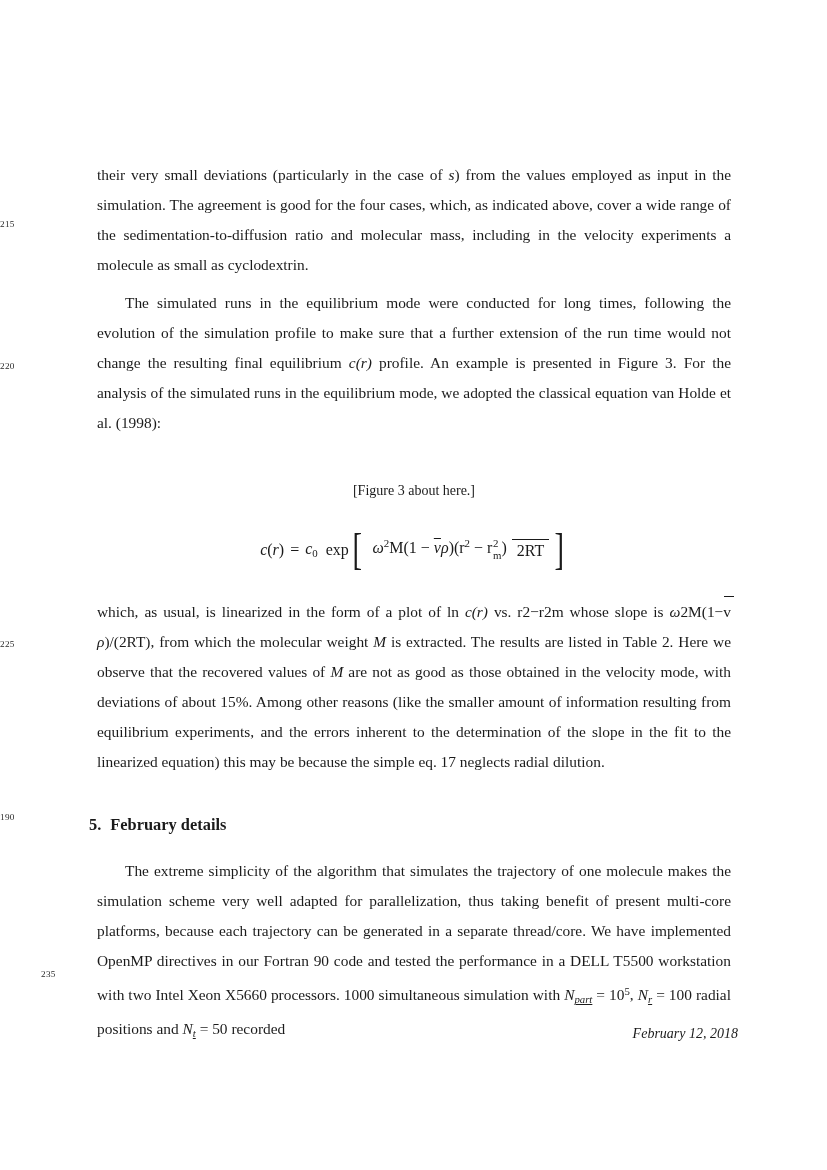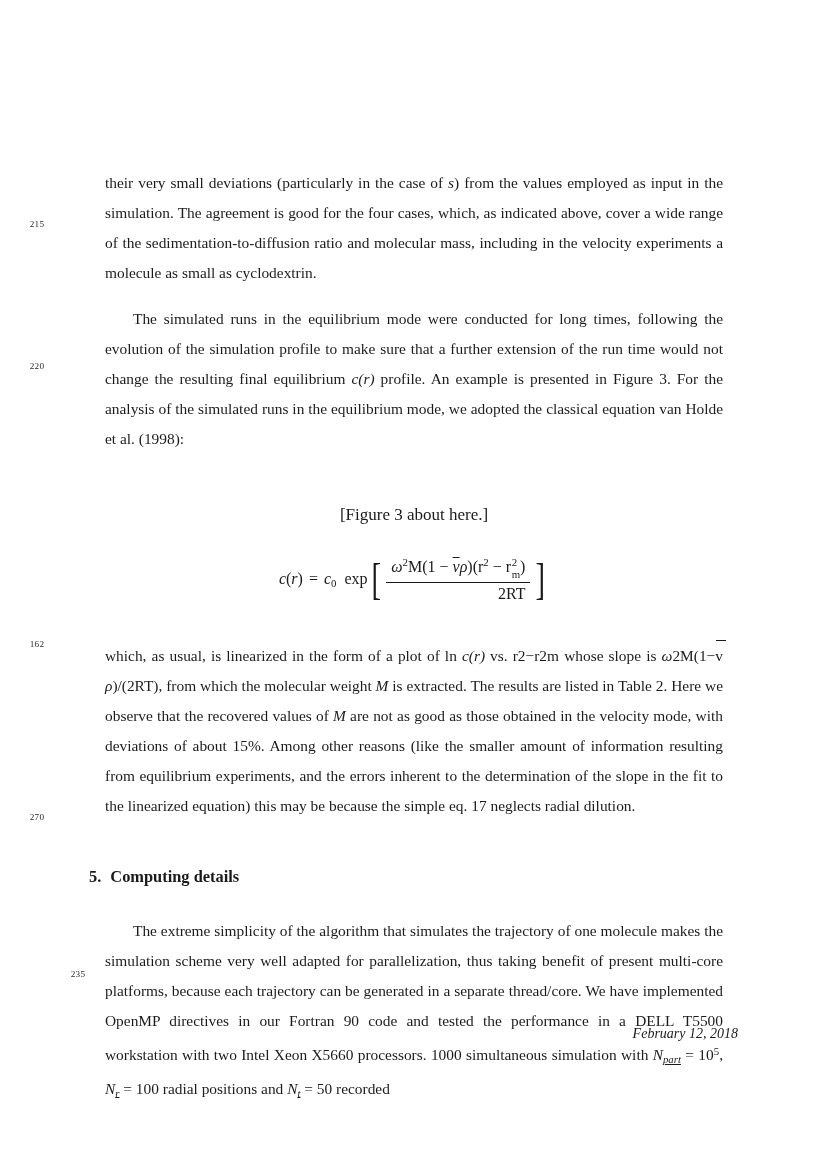--- a/index.html
+++ b/index.html
@@ -16,45 +16,45 @@
     color: #1a1a1a;
     overflow: hidden;
   }
   .content {
     position: absolute;
     left: 89px;
     top: 152px;
     width: 650px;
   }
   p.body-par {
-    margin: 16px;
+    margin: 8px;
     text-align: justify;
     text-justify: inter-word;
     font-size: 15.4px;
     line-height: 30px;
     color: #1b1b1b;
     hyphens: none;
   }
   p.body-par.indent {
     text-indent: 28px;
   }
   .line-num {
     position: absolute;
     left: 0px;
     width: 74px;
-    text-align: center;
+    text-align: left;
     font-size: 9.2px;
     font-family: "Liberation Serif", "DejaVu Serif", serif;
     color: #2a2a2a;
     letter-spacing: 0.3px;
   }
   .fig-note {
     margin: 0;
     text-align: center;
-    font-size: 17px;
+    font-size: 14px;
     line-height: 30px;
   }
   .spacer-sm { height: 30px; }
   .spacer-eq-top { height: 26px; }
   .spacer-eq-bot { height: 22px; }
   .spacer-heading-top { height: 25px; }
   .spacer-heading-bot { height: 8px; }
 
   
   .equation {
@@ -85,21 +85,20 @@
   .bracket {
     display: inline-block;
     font-size: 44px;
     line-height: 0.8;
     font-weight: 300;
     transform: scaleX(0.65);
     margin: 0 1px;
   }
   .frac {
     display: inline-flex;
-    flex-direction: column;
     align-items: center;
     vertical-align: middle;
     margin: 0 2px;
   }
   .frac .num {
     padding: 0 5px 2px 5px;
     white-space: nowrap;
   }
   .frac .den {
     border-top: 1.1px solid #1a1a1a;
@@ -168,22 +167,22 @@
     margin-left: 12px;
   }
 </style>
 </head>
 <body>
 
 <div class="page">
 
   <div class="line-num" style="top:219px;">215</div>
   <div class="line-num" style="top:361px;">220</div>
-  <div class="line-num" style="top:639px;">162</div>
-  <div class="line-num" style="top:812px;">270</div>
+  <div class="line-num" style="top:639px;">225</div>
+  <div class="line-num" style="top:812px;">190</div>
   <div class="line-num" style="top:969px;margin-left:41px;">235</div>
 
   <div class="content">
 
     <p class="body-par"><span>their very small deviations (particularly in the case of </span><span class="im">s</span><span>) from the values employed as input in the simulation. The agreement is good for the four cases, which, as indicated above, cover a wide range of the sedimentation-to-diffusion ratio and molecular mass, including in the velocity experiments a molecule as small as cyclodextrin.</span></p>
 
     <p class="body-par indent"><span>The simulated runs in the equilibrium mode were conducted for long times, following the evolution of the simulation profile to make sure that a further extension of the run time would not change the resulting final equilibrium </span><span class="im">c(r)</span><span> profile. An example is presented in Figure 3. For the analysis of the simulated runs in the equilibrium mode, we adopted the classical equation van Holde et al. (1998):</span></p>
 
     <div class="spacer-sm"></div>
 
@@ -208,21 +207,21 @@
         <span class="bracket">]</span>
       </div>
     </div>
 
     <div class="spacer-eq-bot"></div>
 
     <p class="body-par"><span>which, as usual, is linearized in the form of a plot of ln </span><span class="im">c(r)</span><span> vs. r2−r2m whose slope is </span><span class="im">ω</span><span>2M(1−</span><span class="overbar-v">v</span><span class="im">ρ</span><span>)/(2RT), from which the molecular weight </span><span class="im">M</span><span> is extracted. The results are listed in Table 2. Here we observe that the recovered values of </span><span class="im">M</span><span> are not as good as those obtained in the velocity mode, with deviations of about 15%. Among other reasons (like the smaller amount of information resulting from equilibrium experiments, and the errors inherent to the determination of the slope in the fit to the linearized equation) this may be because the simple eq. 17 neglects radial dilution.</span></p>
 
     <div class="spacer-heading-top"></div>
 
-    <h2 class="section-heading"><span class="heading-num">5.</span><span>Computing details</span></h2>
+    <h2 class="section-heading"><span class="heading-num">5.</span><span>February details</span></h2>
 
     <div class="spacer-heading-bot"></div>
 
     <p class="body-par indent"><span>The extreme simplicity of the algorithm that simulates the trajectory of one molecule makes the simulation scheme very well adapted for parallelization, thus taking benefit of present multi-core platforms, because each trajectory can be generated in a separate thread/core. We have implemented OpenMP directives in our Fortran 90 code and tested the performance in a DELL T5500 workstation with two Intel Xeon X5660 processors. 1000 simultaneous simulation with </span><span class="im">N</span><span class="nsub">part</span><span> = 10</span><span class="nsup">5</span><span>, </span><span class="im">N</span><span class="nsub">r</span><span> = 100 radial positions and </span><span class="im">N</span><span class="nsub">t</span><span> = 50 recorded</span></p>
 
   </div>
 
   <div class="footer-date">February 12, 2018</div>
 
 </div>

